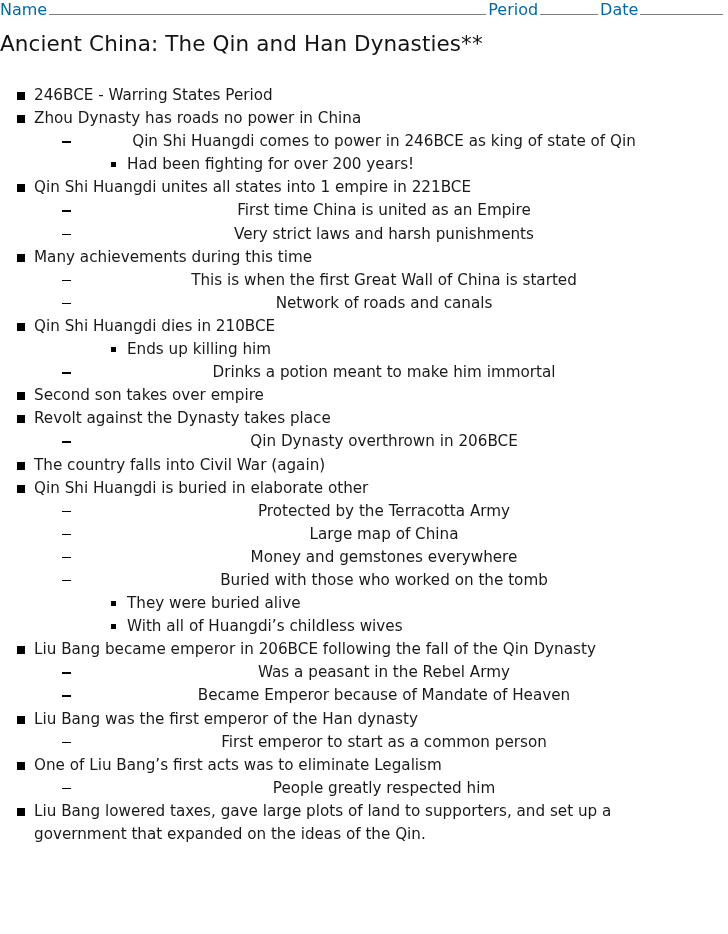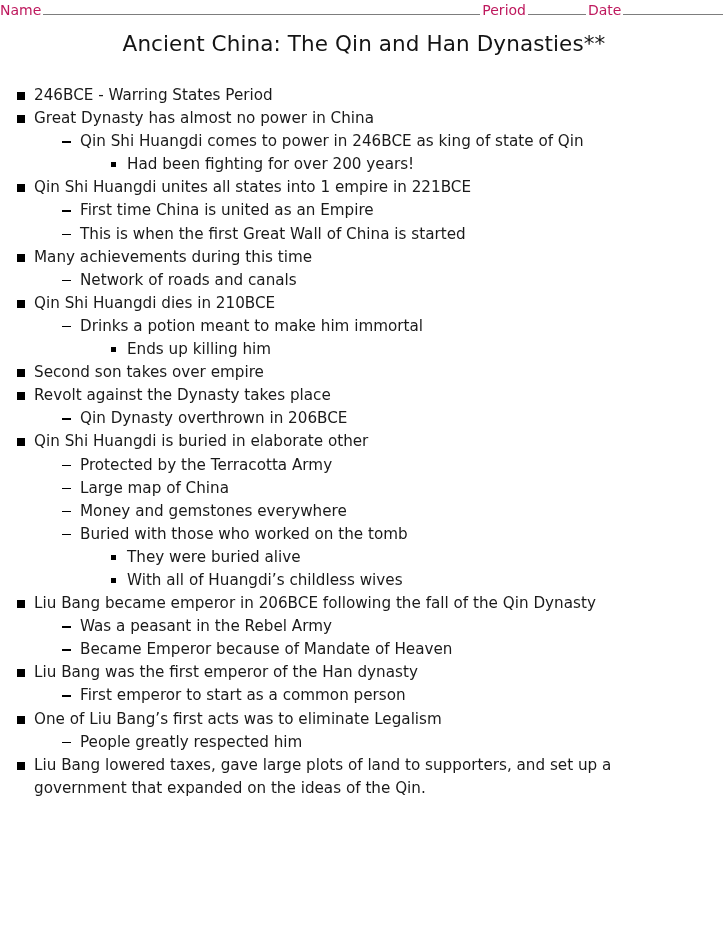--- a/index.html
+++ b/index.html
@@ -29,41 +29,40 @@
     top: 0;
     width: 728px;
     height: 20px;
     display: flex;
     align-items: baseline;
     font-size: 13.5px;
     line-height: 16px;
     white-space: nowrap;
   }
   .header-label {
-    font-size: 14px;
-    color: #be185d;
+    font-size: 16px;
+    color: #0369a1;
     padding-top: 2px;
   }
   .rule {
     display: inline-block;
     border-bottom: 1px solid #7d7d7d;
     height: 12px;
     margin: 0 2px;
   }
   .rule-name   { flex: 0 0 437px; }
   .rule-period { flex: 0 0 58px;  }
   .rule-date   { flex: 1 1 auto;  margin-right: 5px; }
 
   
   .doc-title {
     position: absolute;
     top: 30px;
     left: 0;
     width: 728px;
-    text-align: center;
     font-size: 21.5px;
     line-height: 28px;
     font-weight: 400;
     color: #141414;
     letter-spacing: 0.1px;
   }
 
   
   .outline {
     position: absolute;
@@ -96,20 +95,21 @@
     width: 8px;
     height: 8px;
     left: 17px;
     top: 8px;
   }
 
   
   .level-2 {
     padding-left: 80px;
     padding-right: 40px;
+    text-align: center;
   }
   .level-2 > .bullet {
     width: 9px;
     height: 1.4px;
     left: 62px;
     top: 11px;
   }
 
   
   .level-3 {
@@ -139,21 +139,21 @@
 
   <div class="doc-title">Ancient China: The Qin and Han Dynasties**</div>
 
   <div class="outline">
       <div class="item level-1">
         <span class="bullet"></span>
         <span class="txt">246BCE - Warring States Period</span>
       </div>
       <div class="item level-1">
         <span class="bullet"></span>
-        <span class="txt">Great Dynasty has almost no power in China</span>
+        <span class="txt">Zhou Dynasty has roads no power in China</span>
       </div>
       <div class="item level-2">
         <span class="bullet"></span>
         <span class="txt">Qin Shi Huangdi comes to power in 246BCE as king of state of Qin</span>
       </div>
       <div class="item level-3">
         <span class="bullet"></span>
         <span class="txt">Had been fighting for over 200 years!</span>
       </div>
       <div class="item level-1">
@@ -162,56 +162,61 @@
       </div>
       <div class="item level-2">
         <span class="bullet"></span>
         <span class="txt">First time China is united as an Empire</span>
       </div>
       <div class="item level-2">
         <span class="bullet"></span>
       </div>
       <div class="item level-2">
         <span class="bullet"></span>
+        <span class="txt">Very strict laws and harsh punishments</span>
+      </div>
+      <div class="item level-1">
+        <span class="bullet"></span>
+        <span class="txt">Many achievements during this time</span>
+      </div>
+      <div class="item level-2">
+        <span class="bullet"></span>
         <span class="txt">This is when the first Great Wall of China is started</span>
       </div>
-      <div class="item level-1">
-        <span class="bullet"></span>
-        <span class="txt">Many achievements during this time</span>
-      </div>
       <div class="item level-2">
         <span class="bullet"></span>
         <span class="txt">Network of roads and canals</span>
       </div>
       <div class="item level-1">
         <span class="bullet"></span>
         <span class="txt">Qin Shi Huangdi dies in 210BCE</span>
       </div>
+      <div class="item level-3">
+        <span class="bullet"></span>
+        <span class="txt">Ends up killing him</span>
+      </div>
       <div class="item level-2">
         <span class="bullet"></span>
         <span class="txt">Drinks a potion meant to make him immortal</span>
       </div>
-      <div class="item level-3">
-        <span class="bullet"></span>
-        <span class="txt">Ends up killing him</span>
-      </div>
       <div class="item level-1">
         <span class="bullet"></span>
         <span class="txt">Second son takes over empire</span>
       </div>
       <div class="item level-1">
         <span class="bullet"></span>
         <span class="txt">Revolt against the Dynasty takes place</span>
       </div>
       <div class="item level-2">
         <span class="bullet"></span>
         <span class="txt">Qin Dynasty overthrown in 206BCE</span>
       </div>
       <div class="item level-1">
         <span class="bullet"></span>
+        <span class="txt">The country falls into Civil War (again)</span>
       </div>
       <div class="item level-1">
         <span class="bullet"></span>
         <span class="txt">Qin Shi Huangdi is buried in elaborate other</span>
       </div>
       <div class="item level-2">
         <span class="bullet"></span>
         <span class="txt">Protected by the Terracotta Army</span>
       </div>
       <div class="item level-2">

